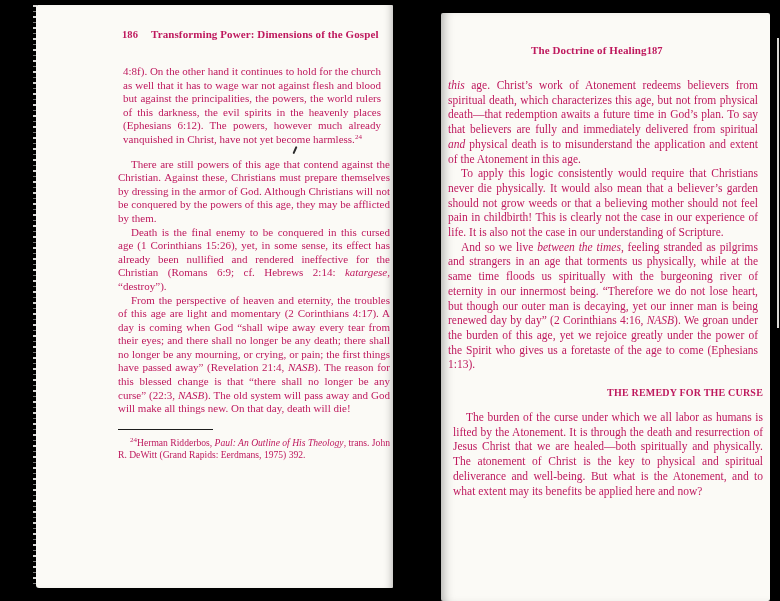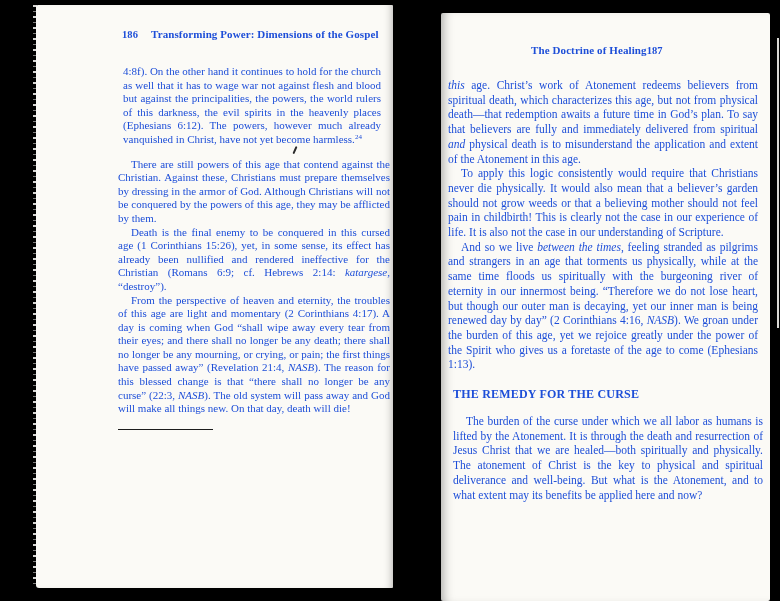--- a/index.html
+++ b/index.html
@@ -8,21 +8,21 @@
     background: #000000;
     position: relative;
     overflow: hidden;
     font-family: "Liberation Serif", "DejaVu Serif", serif;
   }
   .scan { position: absolute; inset: 0; }
 
   .page {
     position: absolute;
     background: #fbfaf6;
-    color: #1d4ed8;
+    color: #be185d;
     font-family: Liberation Serif, serif;
   }
   .page-left {
     left: 36px; top: 5px;
     width: 357px; height: 583px;
     border-radius: 2px 1px 1px 3px;
     box-shadow: inset -7px 0 10px -7px rgba(0,0,0,0.35);
   }
   .page-right {
     left: 441px; top: 13px;
@@ -94,22 +94,22 @@
     font-size: 9.6px;
     line-height: 11.8px;
     text-align: justify;
     text-indent: 12px;
   }
 
   
   .section-heading {
     margin: 15px 7px 12px 12px;
     width: 310px;
-    text-align: left;
-    font-size: 12px;
+    text-align: right;
+    font-size: 10px;
     font-weight: bold;
     letter-spacing: 0.2px;
   }
 
   
   .pen-mark {
     position: absolute;
     left: 258px; top: 141px;
     width: 1.5px; height: 8px;
     background: #2a2a2a;
@@ -127,20 +127,21 @@
       <span class="folio">186</span>
       <span class="runtitle">Transforming Power: Dimensions of the Gospel</span>
     </div>
     <div class="body body-left">
         <p class="para quote"><span>4:8f). On the other hand it continues to hold for the church as well that it has to wage war not against flesh and blood but against the principalities, the powers, the world rulers of this darkness, the evil spirits in the heavenly places (Ephesians 6:12). The powers, however much already vanquished in Christ, have not yet become harmless.</span><sup>24</sup></p>
         <p class="para indent"><span>There are still powers of this age that contend against the Christian. Against these, Christians must prepare themselves by dressing in the armor of God. Although Christians will not be conquered by the powers of this age, they may be afflicted by them.</span></p>
         <p class="para indent"><span>Death is the final enemy to be conquered in this cursed age (1 Corinthians 15:26), yet, in some sense, its effect has already been nullified and rendered ineffective for the Christian (Romans 6:9; cf. Hebrews 2:14: </span><i>katargese</i><span>, “destroy”).</span></p>
         <p class="para indent"><span>From the perspective of heaven and eternity, the troubles of this age are light and momentary (2 Corinthians 4:17). A day is coming when God “shall wipe away every tear from their eyes; and there shall no longer be any death; there shall no longer be any mourning, or crying, or pain; the first things have passed away” (Revelation 21:4, </span><i>NASB</i><span>). The reason for this blessed change is that “there shall no longer be any curse” (22:3, </span><i>NASB</i><span>). The old system will pass away and God will make all things new. On that day, death will die!</span></p>
       </div>
     <div class="fn-rule"></div>
+    <p class="footnote"><sup>24</sup><span>Herman Ridderbos, </span><i>Paul: An Outline of His Theology</i><span>, trans. John R. DeWitt (Grand Rapids: Eerdmans, 1975) 392.</span></p>
     <div class="pen-mark"></div>
   </div>
 
   <div class="page page-right">
     <div class="runhead runhead-right">
       <span class="runtitle">The Doctrine of Healing</span>
       <span class="folio">187</span>
     </div>
     <div class="body body-right first">
         <p class="para noindent"><i>this</i><span> age. Christ’s work of Atonement redeems believers from spiritual death, which characterizes this age, but not from physical death—that redemption awaits a future time in God’s plan. To say that believers are fully and immediately delivered from spiritual </span><i>and</i><span> physical death is to misunderstand the application and extent of the Atonement in this age.</span></p>

